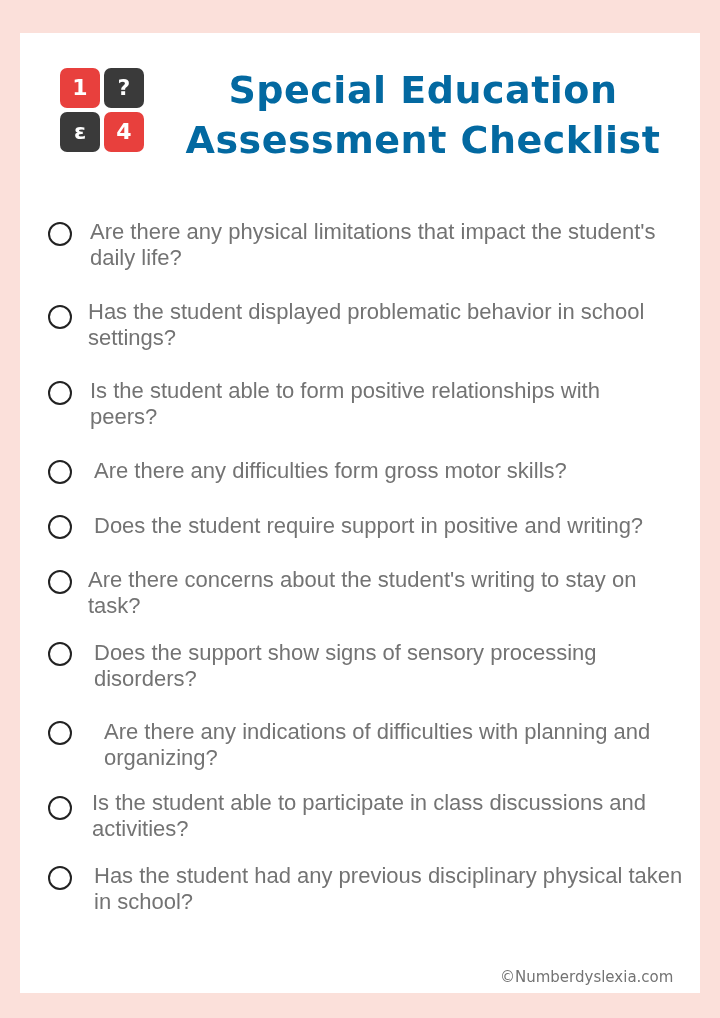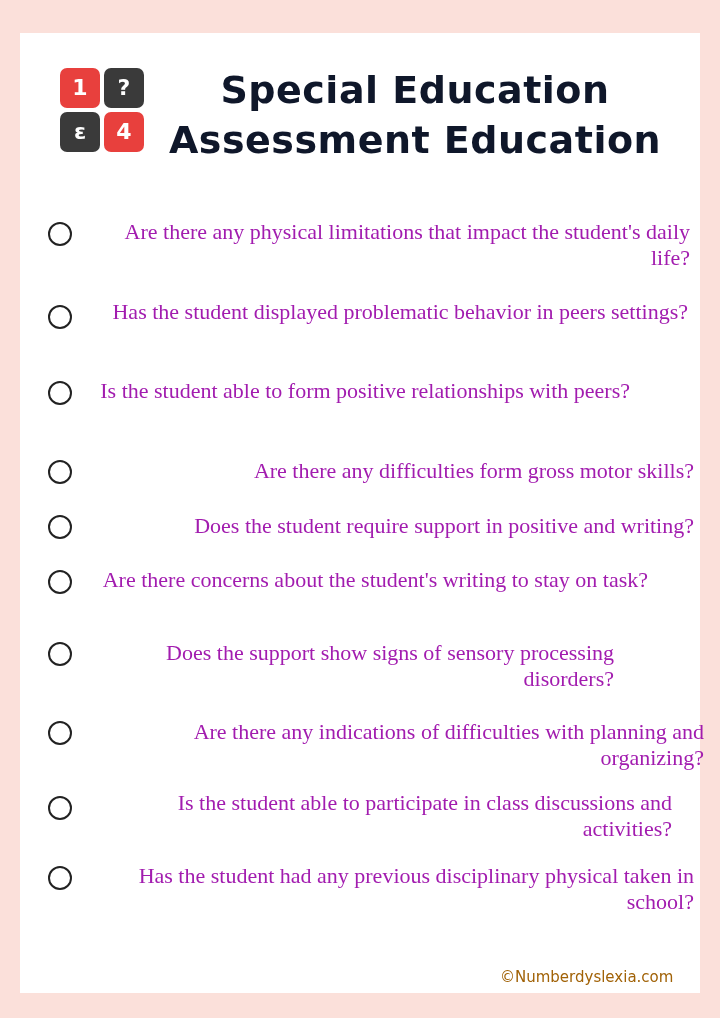--- a/index.html
+++ b/index.html
@@ -19,64 +19,64 @@
     color:#fff; font-family:"DejaVu Sans", sans-serif; font-weight:bold;
     font-size:22px; line-height:40px; text-align:center;
   }
   .tile.red { background:#e8403d; }
   .tile.dark { background:#3a3a3a; }
   .t1 { left:0; top:0; }
   .t2 { left:44px; top:0; }
   .t3 { left:0; top:44px; }
   .t4 { left:44px; top:44px; }
   .title {
-    position:absolute; left:160px; width:510px; text-align:center;
-    color:#0f172a; font-family:"DejaVu Sans", sans-serif; font-weight:bold;
+    position:absolute; left:168px; width:510px; text-align:center;
+    color:#0369a1; font-family:"DejaVu Sans", sans-serif; font-weight:bold;
     font-size:38px; line-height:50px; letter-spacing:0.5px;
   }
   .title.l1 { top:65px; }
   .title.l2 { top:115px; }
   .item { position:absolute; left:0; width:720px; }
   .circle {
     position:absolute; left:48px; width:20px; height:20px;
     border:2.4px solid #222; border-radius:50%; box-sizing:content-box;
   }
   .qtext {
     position:absolute; width:600px;
-    color:#a21caf; font-size:19.5px; line-height:25.5px;
-    font-family:Liberation Serif, serif; font-size:22px;text-align:right;
+    color:#737373; font-size:19.5px; line-height:25.5px;
+    font-family:Liberation Sans, sans-serif; font-size:22px;
   }
   .footer {
     position:absolute; left:500px; top:968px;
-    color:#a16207; font-family:"DejaVu Sans", sans-serif; font-size:15px;
+    color:#737373; font-family:"DejaVu Sans", sans-serif; font-size:15px;
   }
 </style>
 </head>
 <body>
 
 <div class="panel"></div>
 
 <div class="logo">
   <div class="tile red t1">1</div>
   <div class="tile dark t2">?</div>
   <div class="tile dark t3">ε</div>
   <div class="tile red t4">4</div>
 </div>
 
 <div class="title l1">Special Education</div>
-<div class="title l2">Assessment Education</div>
+<div class="title l2">Assessment Checklist</div>
 
 <div>
   <div class="item">
     <div class="circle" style="top:222px"></div>
     <div class="qtext" style="left:90px; top:219px">Are there any physical limitations that impact the student's daily life?</div>
   </div>
   <div class="item">
     <div class="circle" style="top:305px"></div>
-    <div class="qtext" style="left:88px; top:299px">Has the student displayed problematic behavior in peers settings?</div>
+    <div class="qtext" style="left:88px; top:299px">Has the student displayed problematic behavior in school settings?</div>
   </div>
   <div class="item">
     <div class="circle" style="top:381px"></div>
     <div class="qtext" style="left:90px; top:378px; width:540px">Is the student able to form positive relationships with peers?</div>
   </div>
   <div class="item">
     <div class="circle" style="top:460px"></div>
     <div class="qtext" style="left:94px; top:458px">Are there any difficulties form gross motor skills?</div>
   </div>
   <div class="item">

